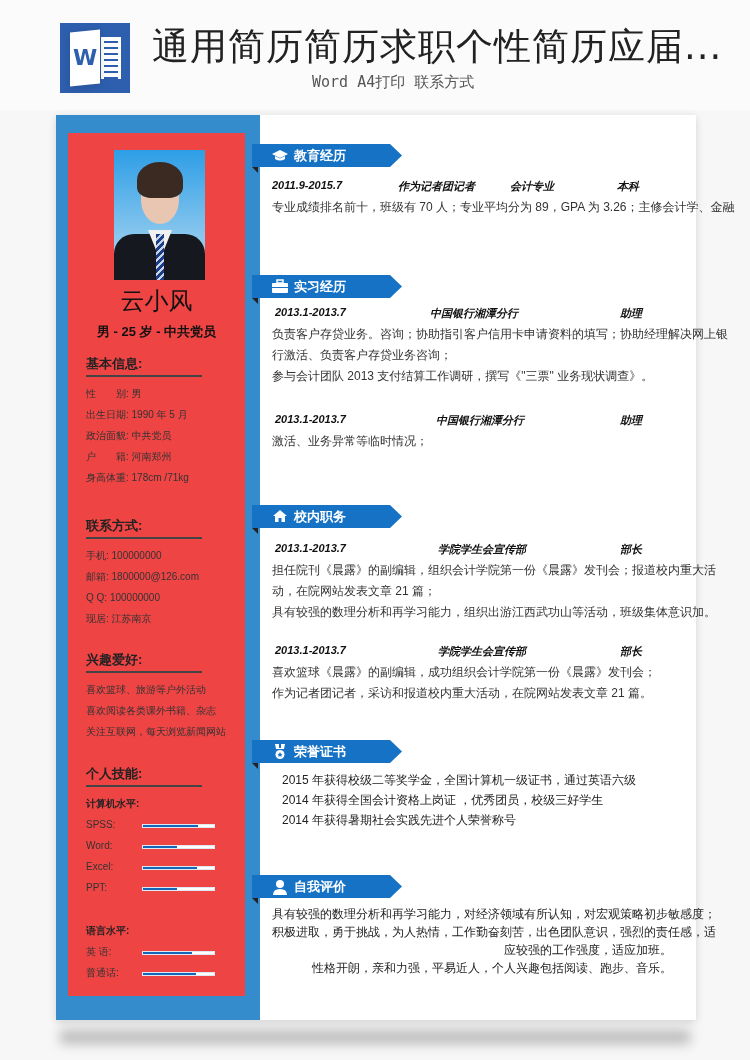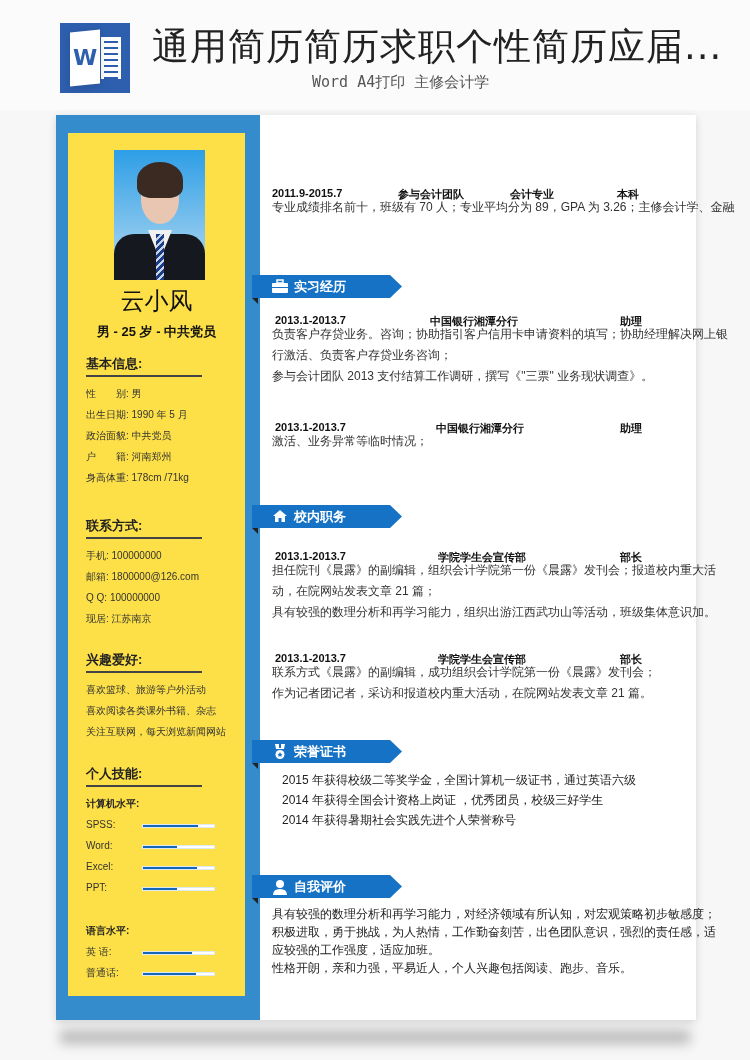--- a/index.html
+++ b/index.html
@@ -17,21 +17,21 @@
     .word-icon .w { position: absolute; left: 13px; top: 22px; font-weight: bold; font-size: 22px; color: #2e5fae; font-family: "DejaVu Sans", sans-serif; }
     .word-icon .lines { position: absolute; left: 41px; top: 14px; width: 20px; height: 42px; background: #fff; }
     .word-icon .lines i { display: block; height: 2px; background: #2e5fae; margin: 4px 3px 0 3px; }
     .hdr-title { position: absolute; left: 152px; top: 22px; font-size: 37px; letter-spacing: 1px; color: #222; font-family: "DejaVu Sans", sans-serif; white-space: nowrap; }
     .hdr-sub { position: absolute; left: 312px; top: 73px; font-size: 15px; color: #555; font-family: "DejaVu Sans Mono", monospace; }
 
     
     .page-shadow { position: absolute; left: 60px; top: 1030px; width: 630px; height: 14px; background: #bbb; filter: blur(6px); }
     .page { position: absolute; left: 56px; top: 115px; width: 640px; height: 905px; background: #fff; box-shadow: 0 2px 8px rgba(0,0,0,0.15); }
     .sidebar { position: absolute; left: 0; top: 0; width: 204px; height: 905px; background: #348ccc; }
-    .sidebar-inner { position: absolute; left: 12px; top: 18px; width: 177px; height: 863px; background: #fde047; }
+    .sidebar-inner { position: absolute; left: 12px; top: 18px; width: 177px; height: 863px; background: #ef4444; }
     .photo { position: absolute; left: 46px; top: 17px; width: 91px; height: 130px; background: linear-gradient(#2d9ee6, #b8dcf2); overflow: hidden; }
     .photo .hair { position: absolute; left: 23px; top: 12px; width: 46px; height: 36px; background: #3a2a22; border-radius: 50% 50% 30% 30%; }
     .photo .face { position: absolute; left: 27px; top: 26px; width: 38px; height: 48px; background: #e8c6b2; border-radius: 40% 40% 50% 50%; }
     .photo .suit { position: absolute; left: 0; top: 84px; width: 91px; height: 46px; background: #15181f; border-radius: 20px 20px 0 0; }
     .photo .shirt { position: absolute; left: 34px; top: 80px; width: 24px; height: 30px; background: #f0f0f0; clip-path: polygon(0 0,100% 0,50% 100%); }
     .photo .tie { position: absolute; left: 42px; top: 84px; width: 8px; height: 46px; background: repeating-linear-gradient(135deg,#1b3d8a 0 3px,#c8d3e6 3px 5px); }
     .name { position: absolute; left: 0; top: 152px; width: 177px; text-align: center; font-size: 24px; color: #111; font-family: "DejaVu Sans", sans-serif; }
     .tagline { position: absolute; left: 0; top: 190px; width: 177px; text-align: center; font-size: 13px; font-weight: bold; color: #111; }
 
     .sb-sec { position: absolute; left: 18px; width: 140px; }
@@ -43,21 +43,21 @@
     .skill .fill { position: absolute; left: 0; top: 0; height: 100%; background: #1565b8; }
 
     
     .main { position: absolute; left: 204px; top: 0; width: 436px; height: 905px; }
     .sec-hdr { position: absolute; left: -8px; width: 160px; height: 23px; }
     .sec-hdr .band { position: absolute; left: 0; top: 0; width: 150px; height: 23px; background: #1572c4; clip-path: polygon(0 0, 92% 0, 100% 50%, 92% 100%, 0 100%); }
     .sec-hdr .fold { position: absolute; left: 0; top: 23px; width: 0; height: 0; border-top: 6px solid #222; border-left: 6px solid transparent; }
     .sec-hdr .ico { position: absolute; left: 20px; top: 4px; width: 16px; height: 16px; color: #fff; font-size: 13px; line-height: 16px; text-align: center; }
     .sec-hdr .lbl { position: absolute; left: 42px; top: 3px; font-size: 13px; color: #fff; font-weight: bold; white-space: nowrap; }
     .entry-hd { position: absolute; left: 12px; width: 380px; font-size: 11px; font-weight: bold; color: #111; height: 18px; }
-    .entry-hd span { position: absolute; top: 8px; white-space: nowrap; }
+    .entry-hd span { position: absolute; top: 0; white-space: nowrap; font-style: italic; }
     .para { position: absolute; left: 12px; width: 400px; font-size: 12px; color: #333; line-height: 21px; }
     .para p { white-space: nowrap; }
   </style>
 </head>
 <body>
 
 <div class="hdr">
   <div class="word-icon">
     <div class="lines">
         <i></i>
@@ -65,21 +65,21 @@
         <i></i>
         <i></i>
         <i></i>
         <i></i>
         <i></i>
       </div>
     <div class="page"></div>
     <div class="w">W</div>
   </div>
   <div class="hdr-title">通用简历简历求职个性简历应届...</div>
-  <div class="hdr-sub">Word A4打印 主修会计学</div>
+  <div class="hdr-sub">Word A4打印 联系方式</div>
 </div>
 
 <div class="page-shadow"></div>
 
 <div class="page">
 
   <div class="sidebar">
     <div class="sidebar-inner">
       <div class="photo">
         <div class="suit"></div>
@@ -155,23 +155,34 @@
           <div class="bar">
               <div class="fill" style="width:75%"></div>
             </div>
         </div>
       </div>
     </div>
   </div>
 
   <div class="main">
 
+    <div class="sec-hdr" style="top:29px;">
+      <div class="band"></div>
+        <div class="fold"></div>
+      <div class="ico">
+        <svg width="16" height="14" viewBox="0 0 16 14">
+            <path d="M8 2 L16 6 L8 10 L0 6 Z" fill="#fff"></path>
+            <path d="M3 8 v3 q5 3 10 0 v-3 l-5 2.5 z" fill="#fff"></path>
+          </svg>
+      </div>
+      <div class="lbl">教育经历</div>
+    </div>
     <div class="entry-hd" style="top:64px;">
       <span style="left:0">2011.9-2015.7</span>
-      <span style="left:126px">参与会计团队</span>
+      <span style="left:126px">作为记者团记者</span>
       <span style="left:238px">会计专业</span>
       <span style="left:345px">本科</span>
     </div>
     <div class="para" style="top:82px;">
       <p>专业成绩排名前十，班级有 70 人；专业平均分为 89，GPA 为 3.26；主修会计学、金融</p>
     </div>
 
     <div class="sec-hdr" style="top:160px;">
       <div class="band"></div>
         <div class="fold"></div>
@@ -222,21 +233,21 @@
       <p>担任院刊《晨露》的副编辑，组织会计学院第一份《晨露》发刊会；报道校内重大活</p>
       <p>动，在院网站发表文章 21 篇；</p>
       <p>具有较强的数理分析和再学习能力，组织出游江西武功山等活动，班级集体意识加。</p>
     </div>
     <div class="entry-hd" style="top:529px;">
       <span style="left:3px">2013.1-2013.7</span>
       <span style="left:166px">学院学生会宣传部</span>
       <span style="left:348px">部长</span>
     </div>
     <div class="para" style="top:547px;">
-      <p>联系方式《晨露》的副编辑，成功组织会计学院第一份《晨露》发刊会；</p>
+      <p>喜欢篮球《晨露》的副编辑，成功组织会计学院第一份《晨露》发刊会；</p>
       <p>作为记者团记者，采访和报道校内重大活动，在院网站发表文章 21 篇。</p>
     </div>
 
     <div class="sec-hdr" style="top:625px;">
       <div class="band"></div>
         <div class="fold"></div>
       <div class="ico">
         <svg width="12" height="16" viewBox="0 0 12 16">
             <path d="M1 0 H5 V4 H7 V0 H11 L10 5 H2 Z" fill="#fff"></path>
             <circle cx="6" cy="10.5" r="4.5" fill="#fff"></circle>
@@ -255,20 +266,20 @@
       <div class="band"></div>
         <div class="fold"></div>
       <div class="ico">
         <svg width="14" height="16" viewBox="0 0 14 16">
             <circle cx="7" cy="5" r="4" fill="#fff"></circle>
             <path d="M0 16 Q0 10 7 10 Q14 10 14 16 Z" fill="#fff"></path>
           </svg>
       </div>
       <div class="lbl">自我评价</div>
     </div>
-    <div class="para" style="top:790px; line-height:18px; color:#222;">
+    <div class="para" style="top:790px; line-height:18px; color:#222;text-align:right;">
       <p>具有较强的数理分析和再学习能力，对经济领域有所认知，对宏观策略初步敏感度；</p>
       <p>积极进取，勇于挑战，为人热情，工作勤奋刻苦，出色团队意识，强烈的责任感，适</p>
       <p>应较强的工作强度，适应加班。</p>
       <p>性格开朗，亲和力强，平易近人，个人兴趣包括阅读、跑步、音乐。</p>
     </div>
   </div>
 </div>
 
 </body></html>

